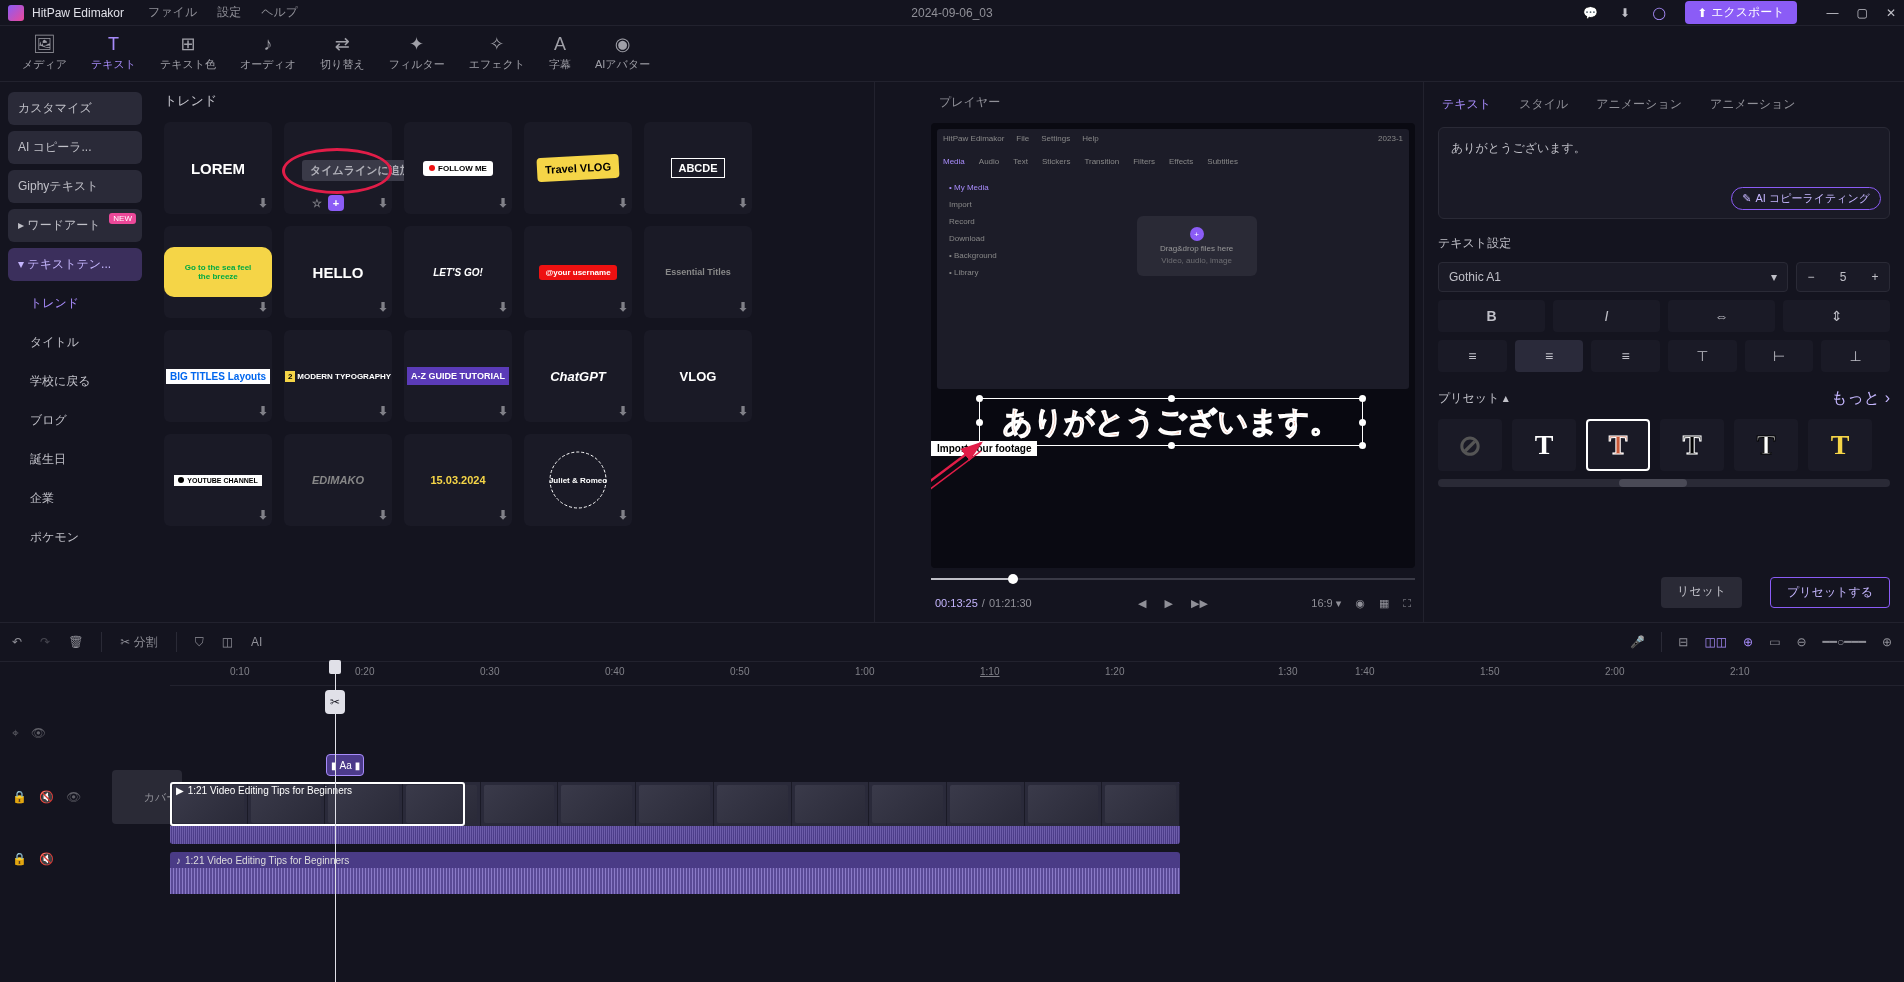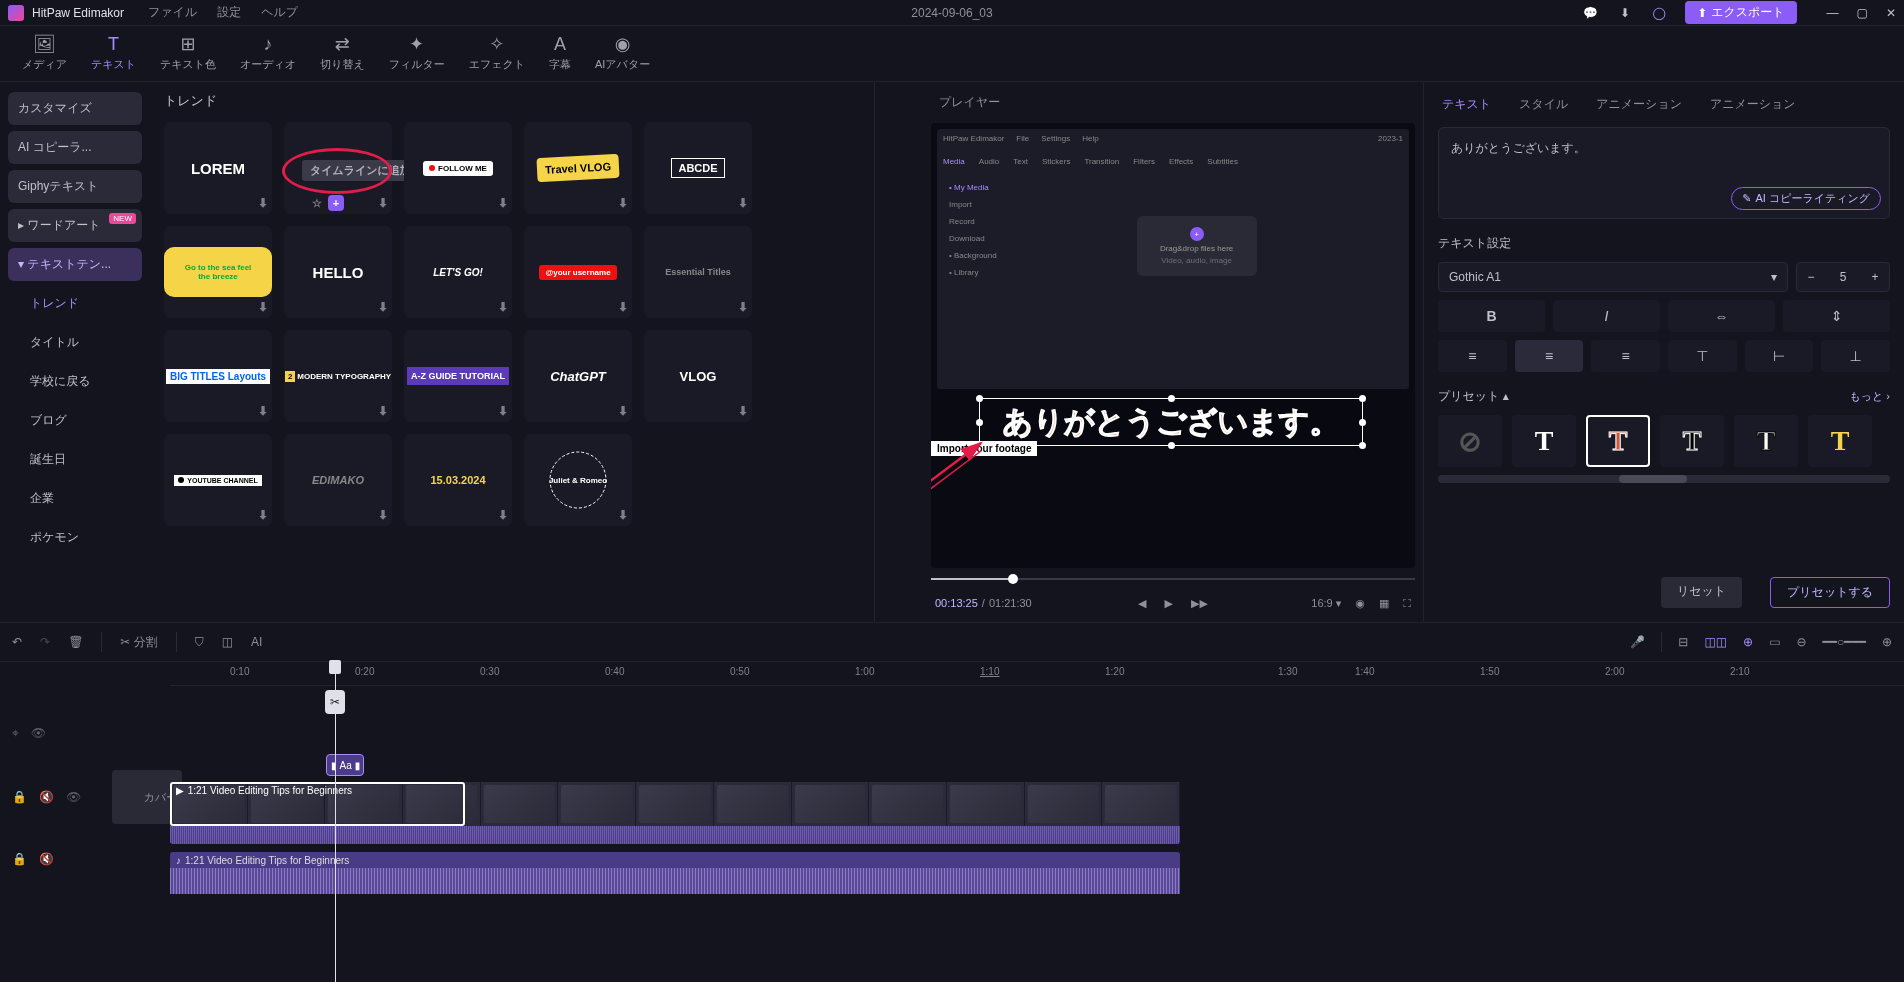--- a/index.html
+++ b/index.html
@@ -81,21 +81,21 @@
 .ai-copy { position: absolute; bottom: 8px; right: 8px; border: 1px solid #8b5cf6; color: #c4b5fd; border-radius: 12px; padding: 3px 10px; font-size: 11px; display: flex; align-items: center; gap: 4px; }
 .section-label { font-size: 12px; color: #c0c0c8; margin: 16px 0 10px; }
 .row { display: flex; gap: 8px; }
 .font-select { flex: 1; background: #1a1a26; border: 1px solid #2a2a36; border-radius: 4px; padding: 7px 10px; display: flex; justify-content: space-between; align-items: center; }
 .size-ctrl { display: flex; background: #1a1a26; border: 1px solid #2a2a36; border-radius: 4px; align-items: center; }
 .size-btn { width: 28px; text-align: center; padding: 7px 0; cursor: pointer; }
 .size-val { width: 36px; text-align: center; }
 .fmt-row { display: flex; gap: 8px; margin-top: 8px; }
 .fmt-btn { flex: 1; background: #1a1a26; border-radius: 4px; padding: 8px 0; text-align: center; font-size: 14px; cursor: pointer; }
 .preset-head { display: flex; align-items: center; justify-content: space-between; margin-top: 16px; }
-.more { color: #c4b5fd; font-size: 11px; }
+.more { color: #c4b5fd; font-size: 16px; }
 .preset-row { display: flex; gap: 10px; margin-top: 10px; }
 .preset { width: 64px; height: 52px; background: #1a1a26; border-radius: 4px; display: flex; align-items: center; justify-content: center; font-size: 28px; font-weight: 900; cursor: pointer; font-family: serif; }
 .preset.sel { border: 2px solid #fff; }
 .scroll-hint { height: 8px; background: #2a2a36; border-radius: 4px; margin-top: 8px; position: relative; }
 .color-row { display: flex; align-items: center; justify-content: space-between; margin-top: 18px; }
 .color-sw { width: 26px; height: 26px; border-radius: 4px; border: 1px solid #3a3a46; }
 .picker { margin-left: 8px; color: #909098; }
 .insp-foot { margin-top: auto; padding: 14px 0; display: flex; justify-content: flex-end; gap: 28px; }
 .btn { border-radius: 4px; padding: 6px 16px; font-size: 12px; cursor: pointer; }
 .btn-ghost { background: #2a2a36; color: #c0c0c8; }

